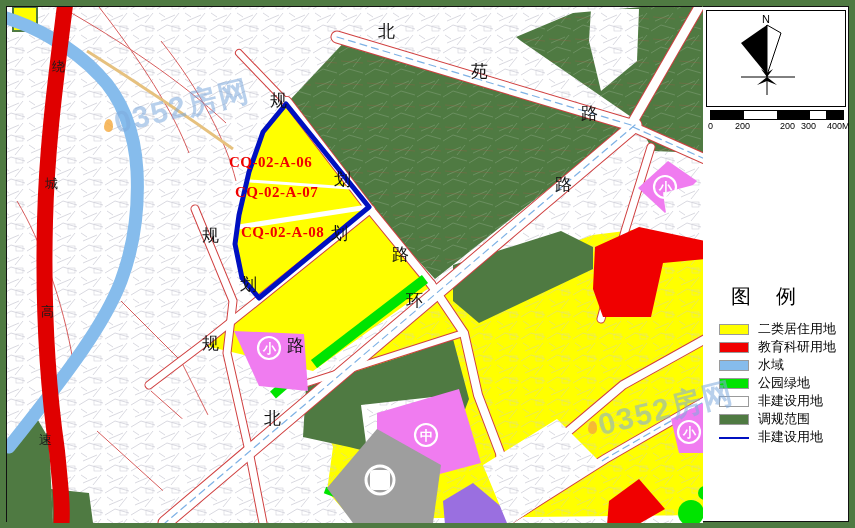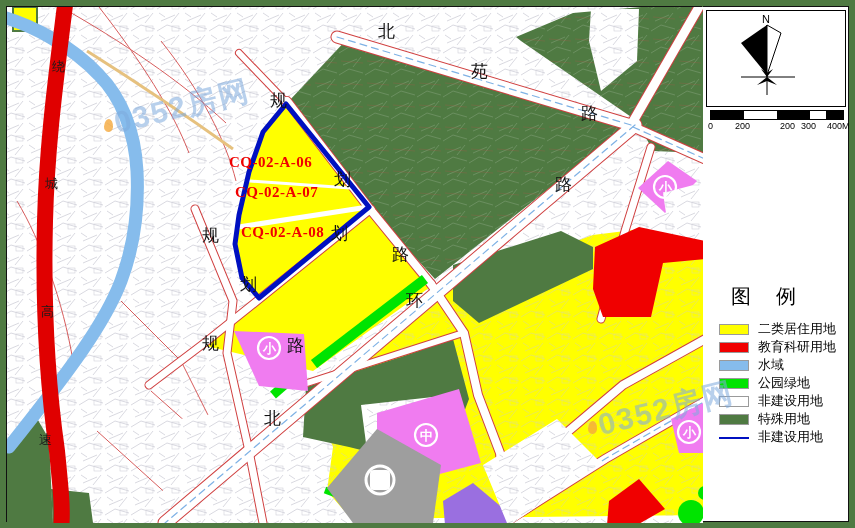--- a/index.html
+++ b/index.html
@@ -273,21 +273,21 @@
       <div class="lrow">
         <span class="sw" style="background-color: rgb(0, 228, 0);"></span>
         <span class="lbl">公园绿地</span>
       </div>
       <div class="lrow">
         <span class="sw" style="background-color: rgb(255, 255, 255);"></span>
         <span class="lbl">非建设用地</span>
       </div>
       <div class="lrow">
         <span class="sw" style="background-color: rgb(79, 122, 66);"></span>
-        <span class="lbl">特殊用地</span>
+        <span class="lbl">调规范围</span>
       </div>
       <div class="lrow">
         <span class="sw sw-scope"></span>
         <span class="lbl">非建设用地</span>
       </div>
     </div>
   </div>
 
   <div class="wm" style="left:102px;top:88px;">
     <span class="flame"></span>

